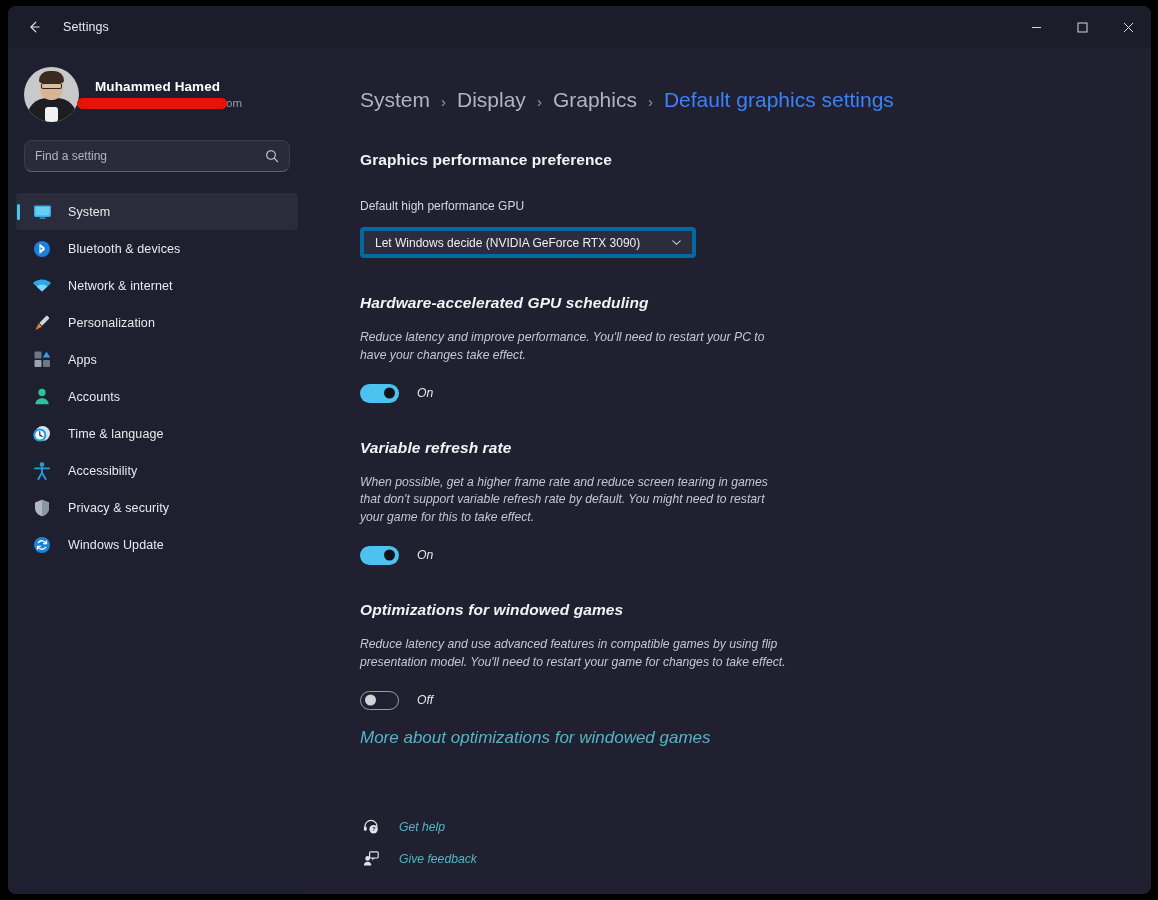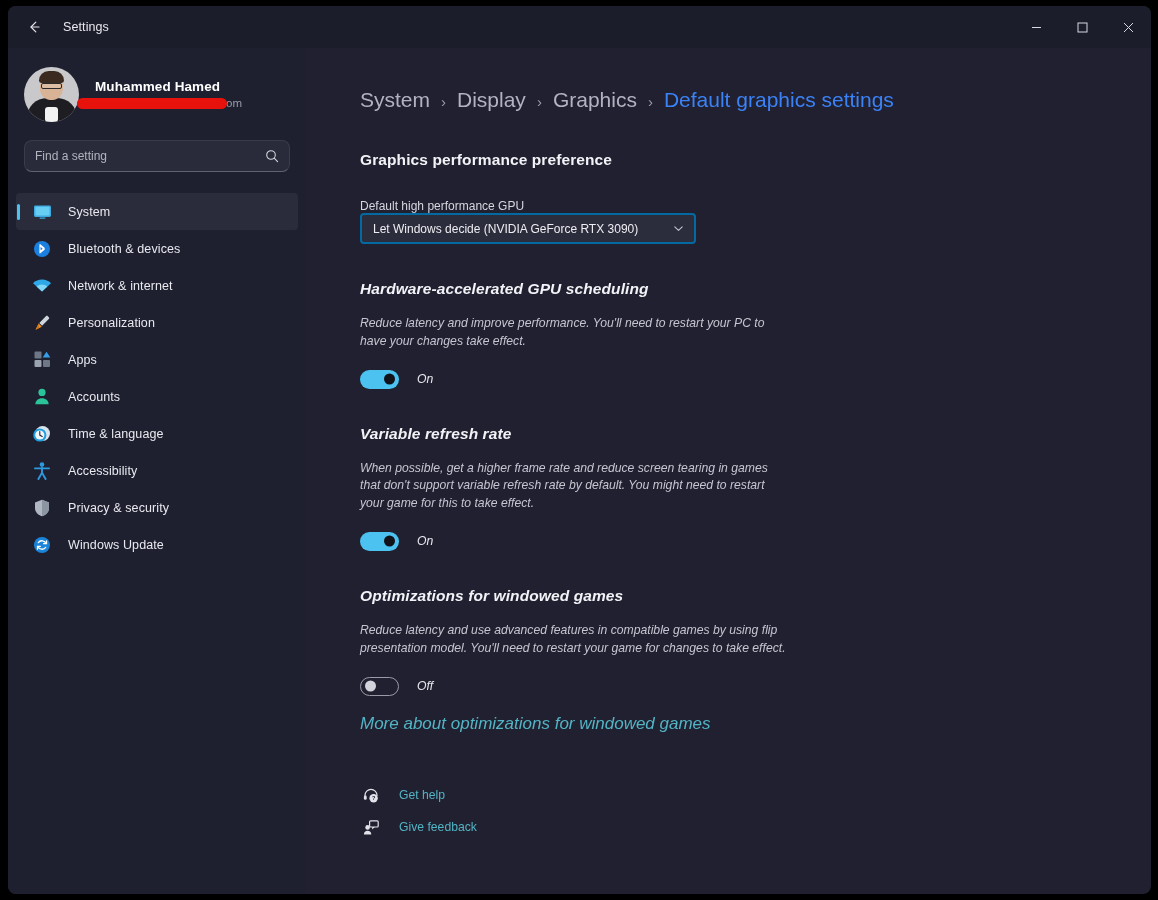--- a/index.html
+++ b/index.html
@@ -241,25 +241,25 @@
     font-size: 12.2px;
     color: #c6c6d2;
     line-height: 17.8px;
     max-width: 430px;
   }
 
   #section-perf { margin-top: 39px; }
   #gpu-sub-label { margin-top: 30px; }
 
   #gpu-dropdown {
-    margin-top: 0;
+    margin-top: 14px;
     width: 336px;
     height: 31px;
     background: #2b2d3c;
-    border: 2px solid #0369a1;
+    border: 4px solid #0369a1;
     border-radius: 4px;
     display: flex;
     align-items: center;
     padding: 0 10px 0 11px;
   }
   #gpu-dropdown-value {
     flex: 1;
     font-size: 12px;
     color: #ededf2;
     overflow: hidden;
@@ -305,22 +305,23 @@
     display: inline-block;
     font-size: 17px;
     color: #52b4c4;
     text-decoration: none;
     margin-top: 18px;
   }
 
   #footer-links { margin-top: 54px; }
   .footer-link-row {
     display: flex;
-    align-items: flex-start;
+    align-items: flex-end;
     height: 32px;
+    font-style: italic;
   }
   .footer-icon {
     width: 22px; flex: 0 0 22px;
     display: flex; align-items: center; justify-content: center;
     color: #e2e2ea;
     margin-right: 17px;
   }
   .footer-link-text {
     font-size: 12.2px;
     color: #52b4c4;

